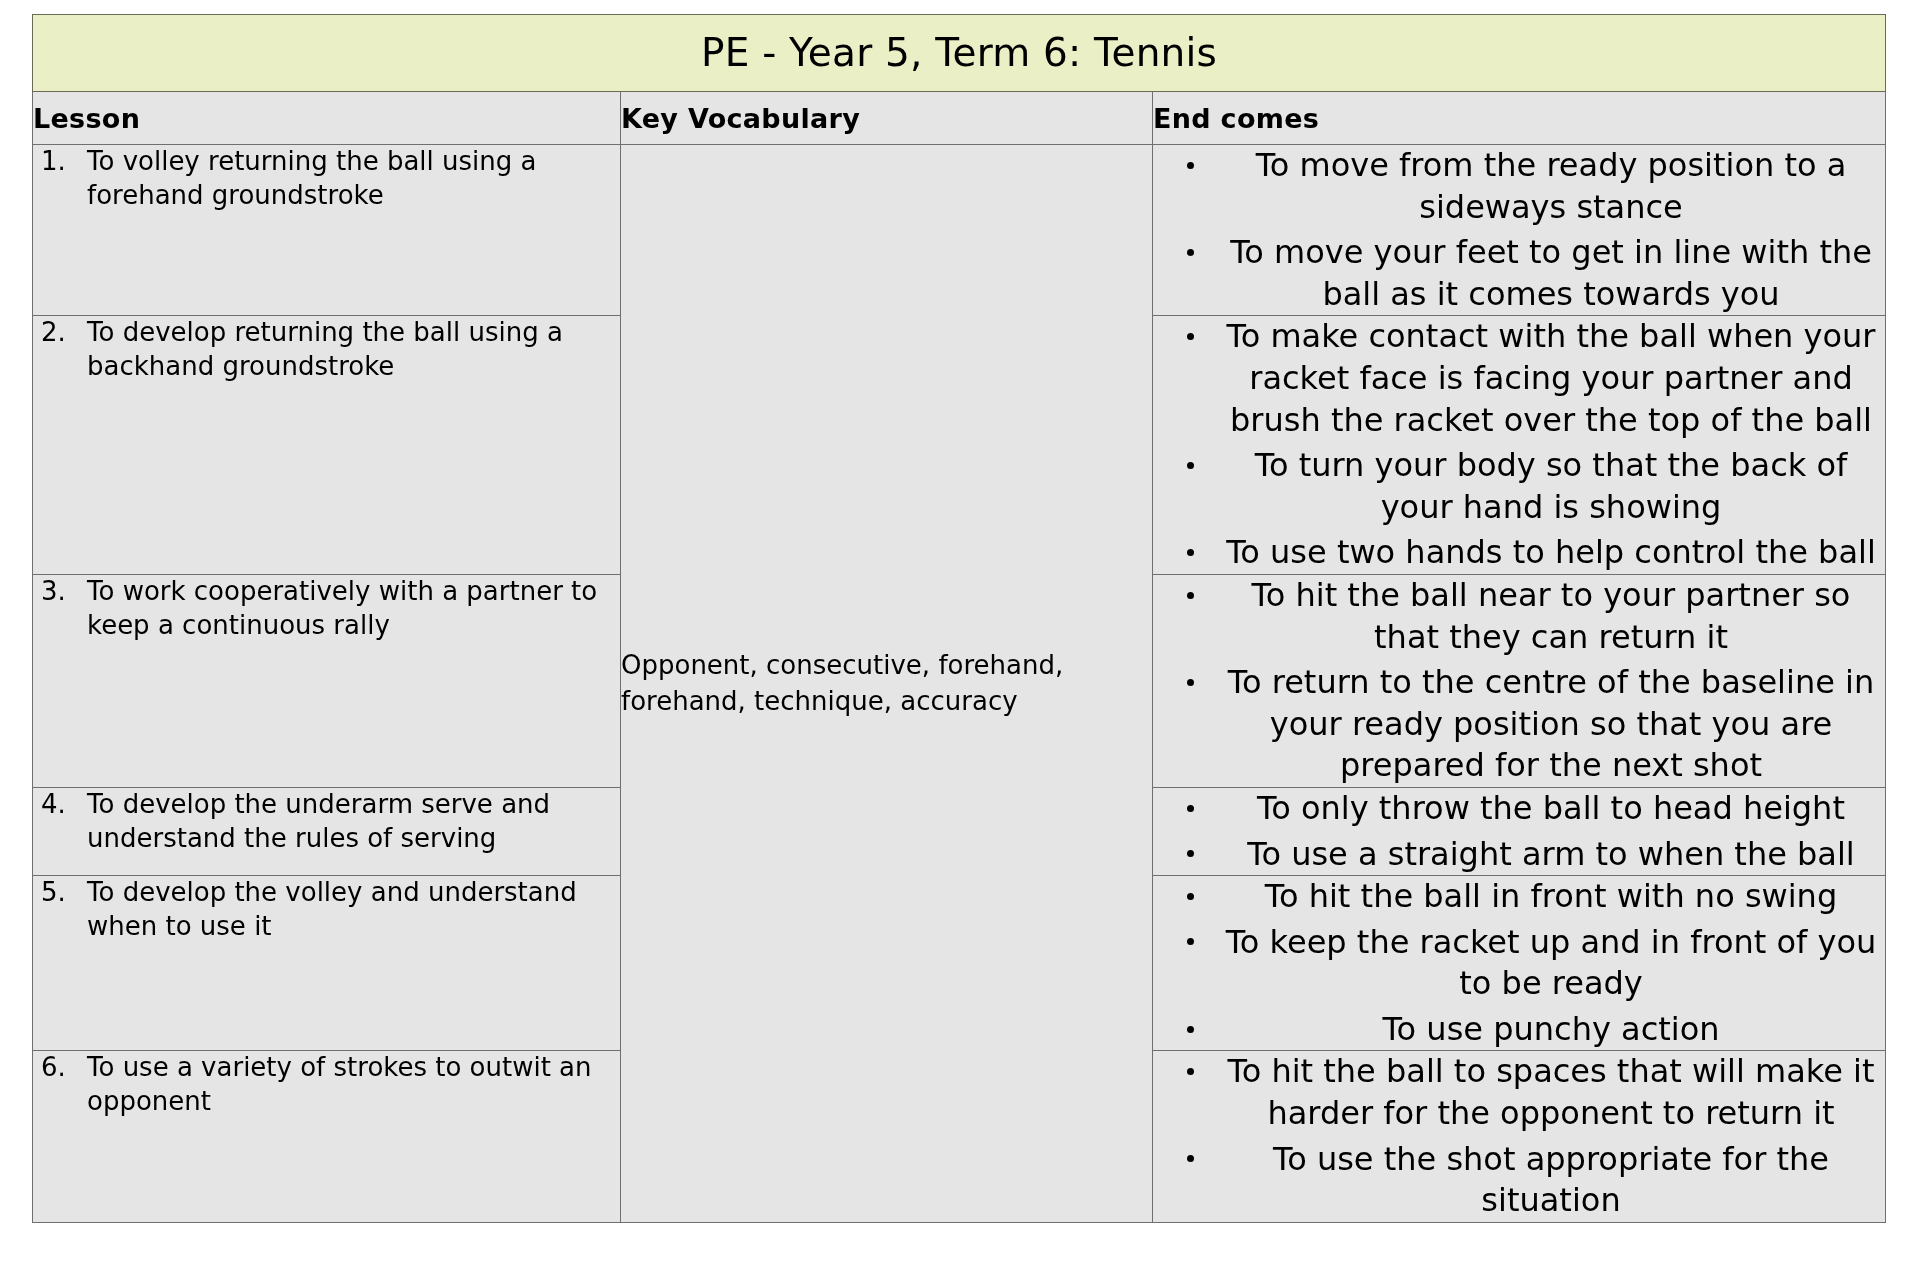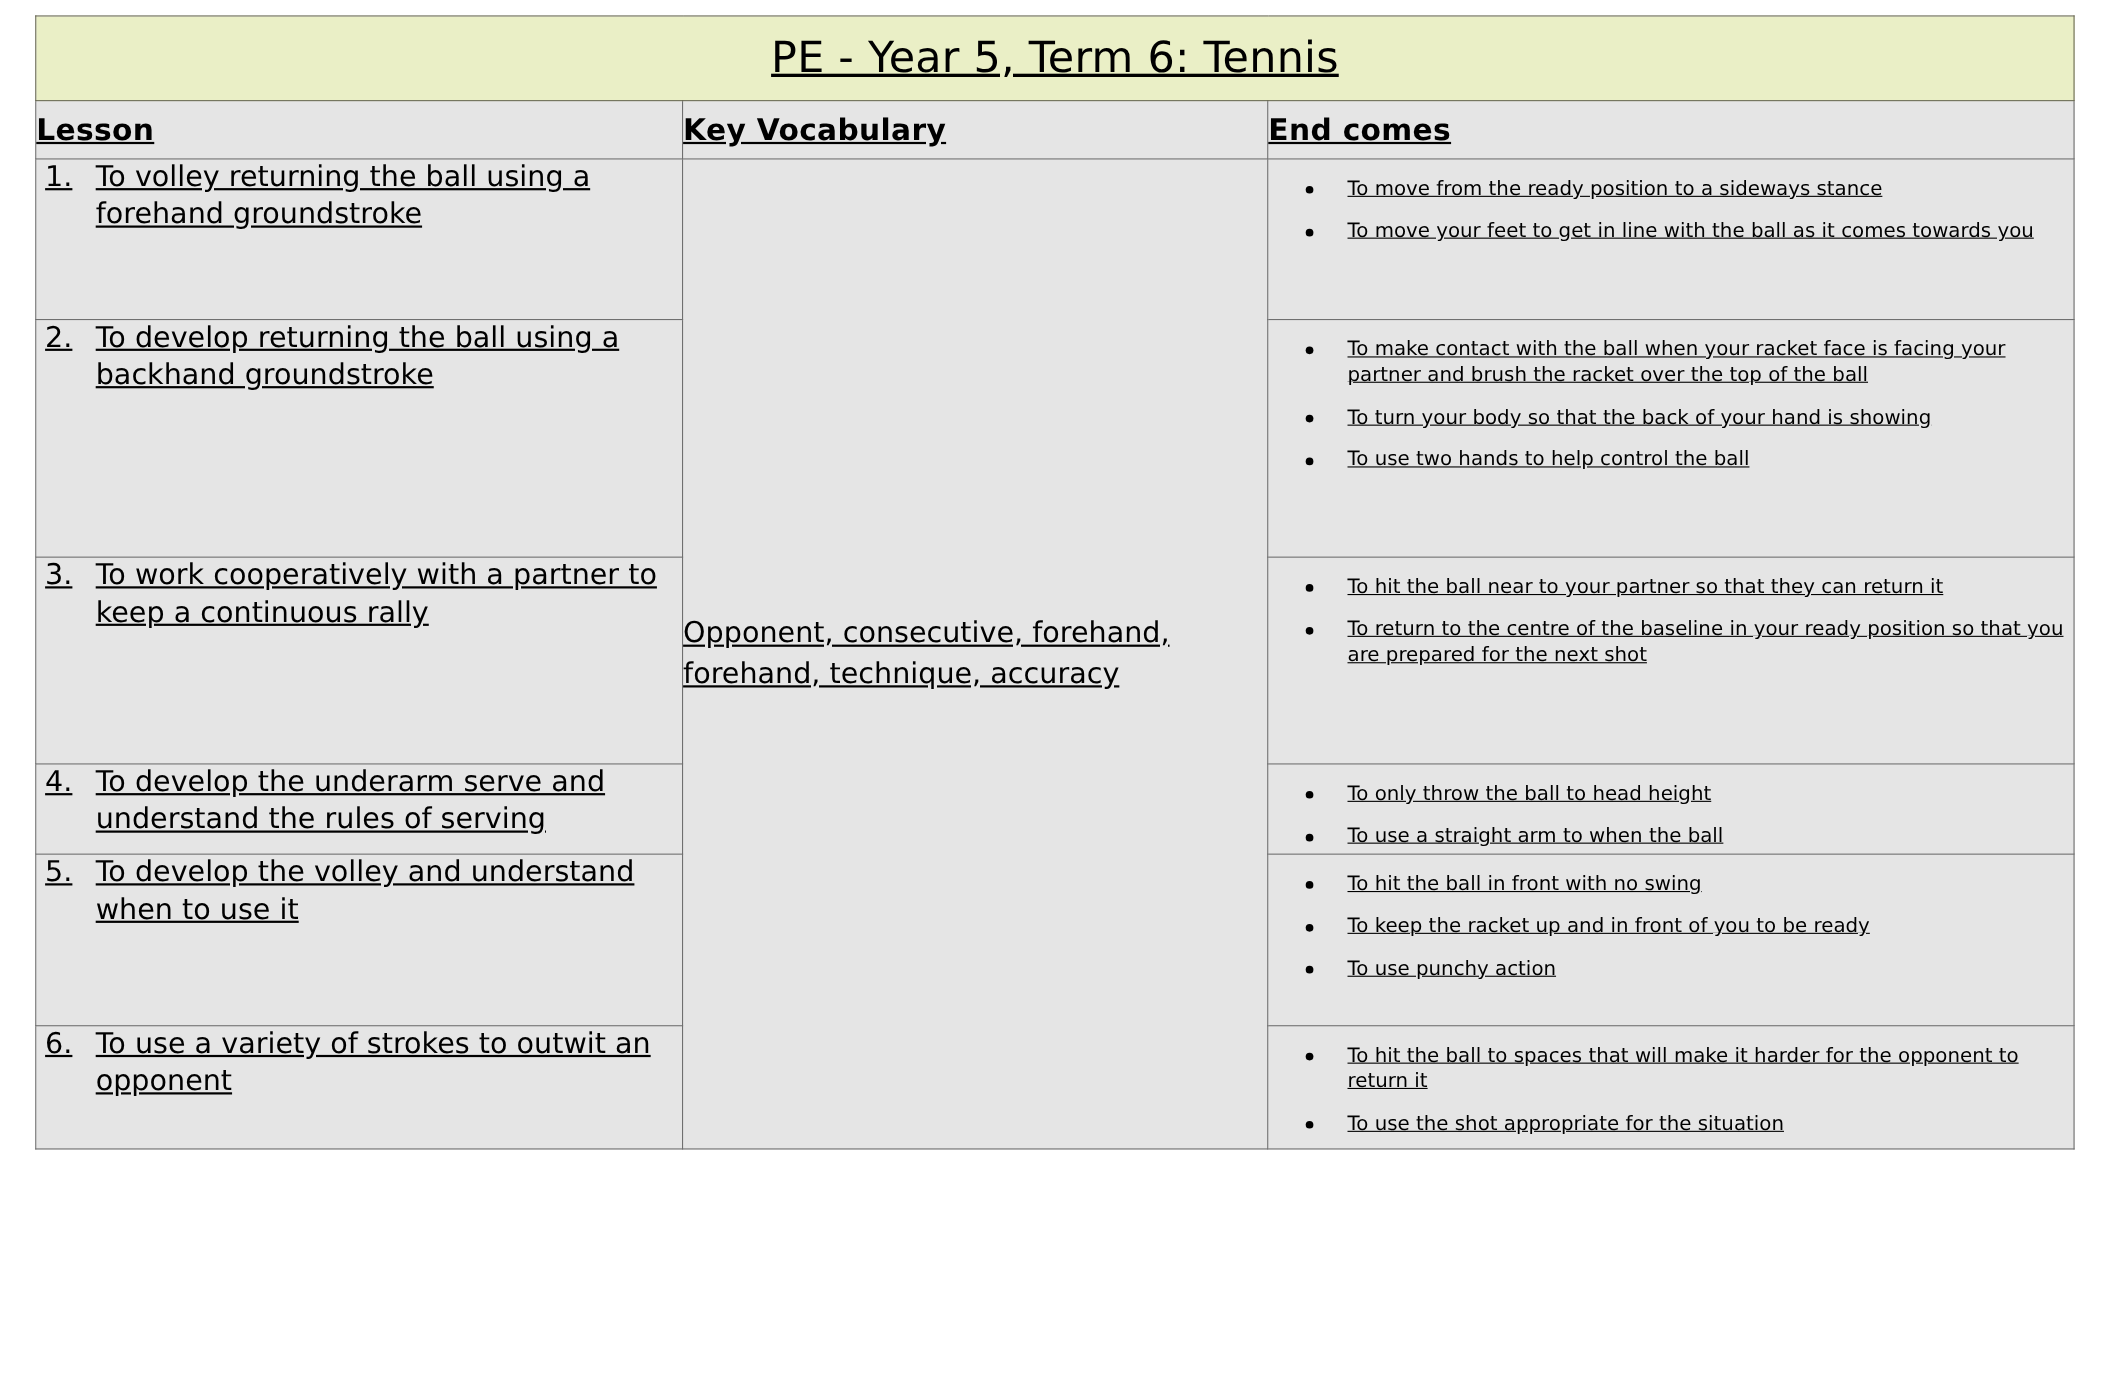--- a/index.html
+++ b/index.html
@@ -21,21 +21,20 @@
     height: 1272px;
     box-sizing: border-box;
     padding: 14px 34px 0 32px;
   }
 
   table.curriculum {
     width: 1853px;
     border-collapse: collapse;
     table-layout: fixed;
     background: #ffffff;
-    text-decoration: underline;
   }
 
   table.curriculum td,
   table.curriculum th {
     border: 1px solid #6f6f6f;
     vertical-align: top;
     padding: 0;
     background: #e5e5e5;
   }
 
@@ -109,25 +108,26 @@
   .end-cell {
     padding: 10px 10px 10px 0;
   }
   ul.endpoints {
     margin: 0;
     padding: 0;
     list-style: none;
   }
   ul.endpoints > li {
     position: relative;
-    font-size: 18px;
+    font-size: 32px;
     line-height: 1.30;
     padding-left: 72px;
     padding-right: 8px;
-    margin: 15px 0 4px 0;
+    margin: 0 0 4px 0;
+    text-align: center;
   }
   ul.endpoints > li:last-child { margin-bottom: 0; }
   ul.endpoints > li .bullet-dot {
     position: absolute;
     left: 34px;
     top: 0.52em;
     width: 7px;
     height: 7px;
     background: #000;
     border-radius: 50%;

